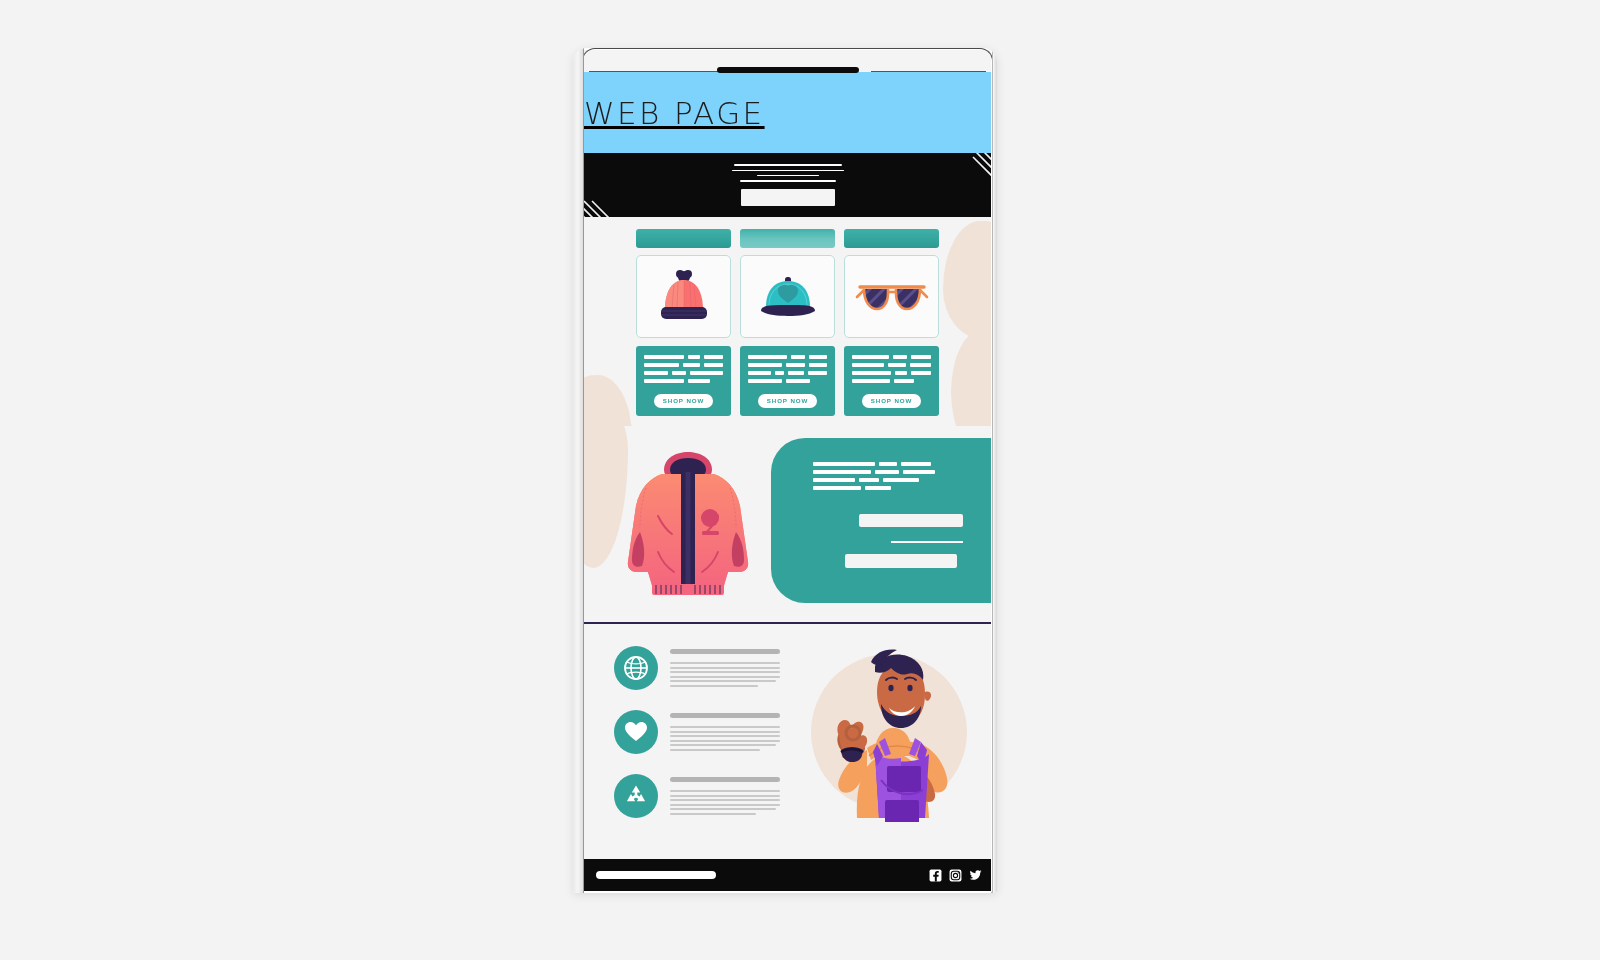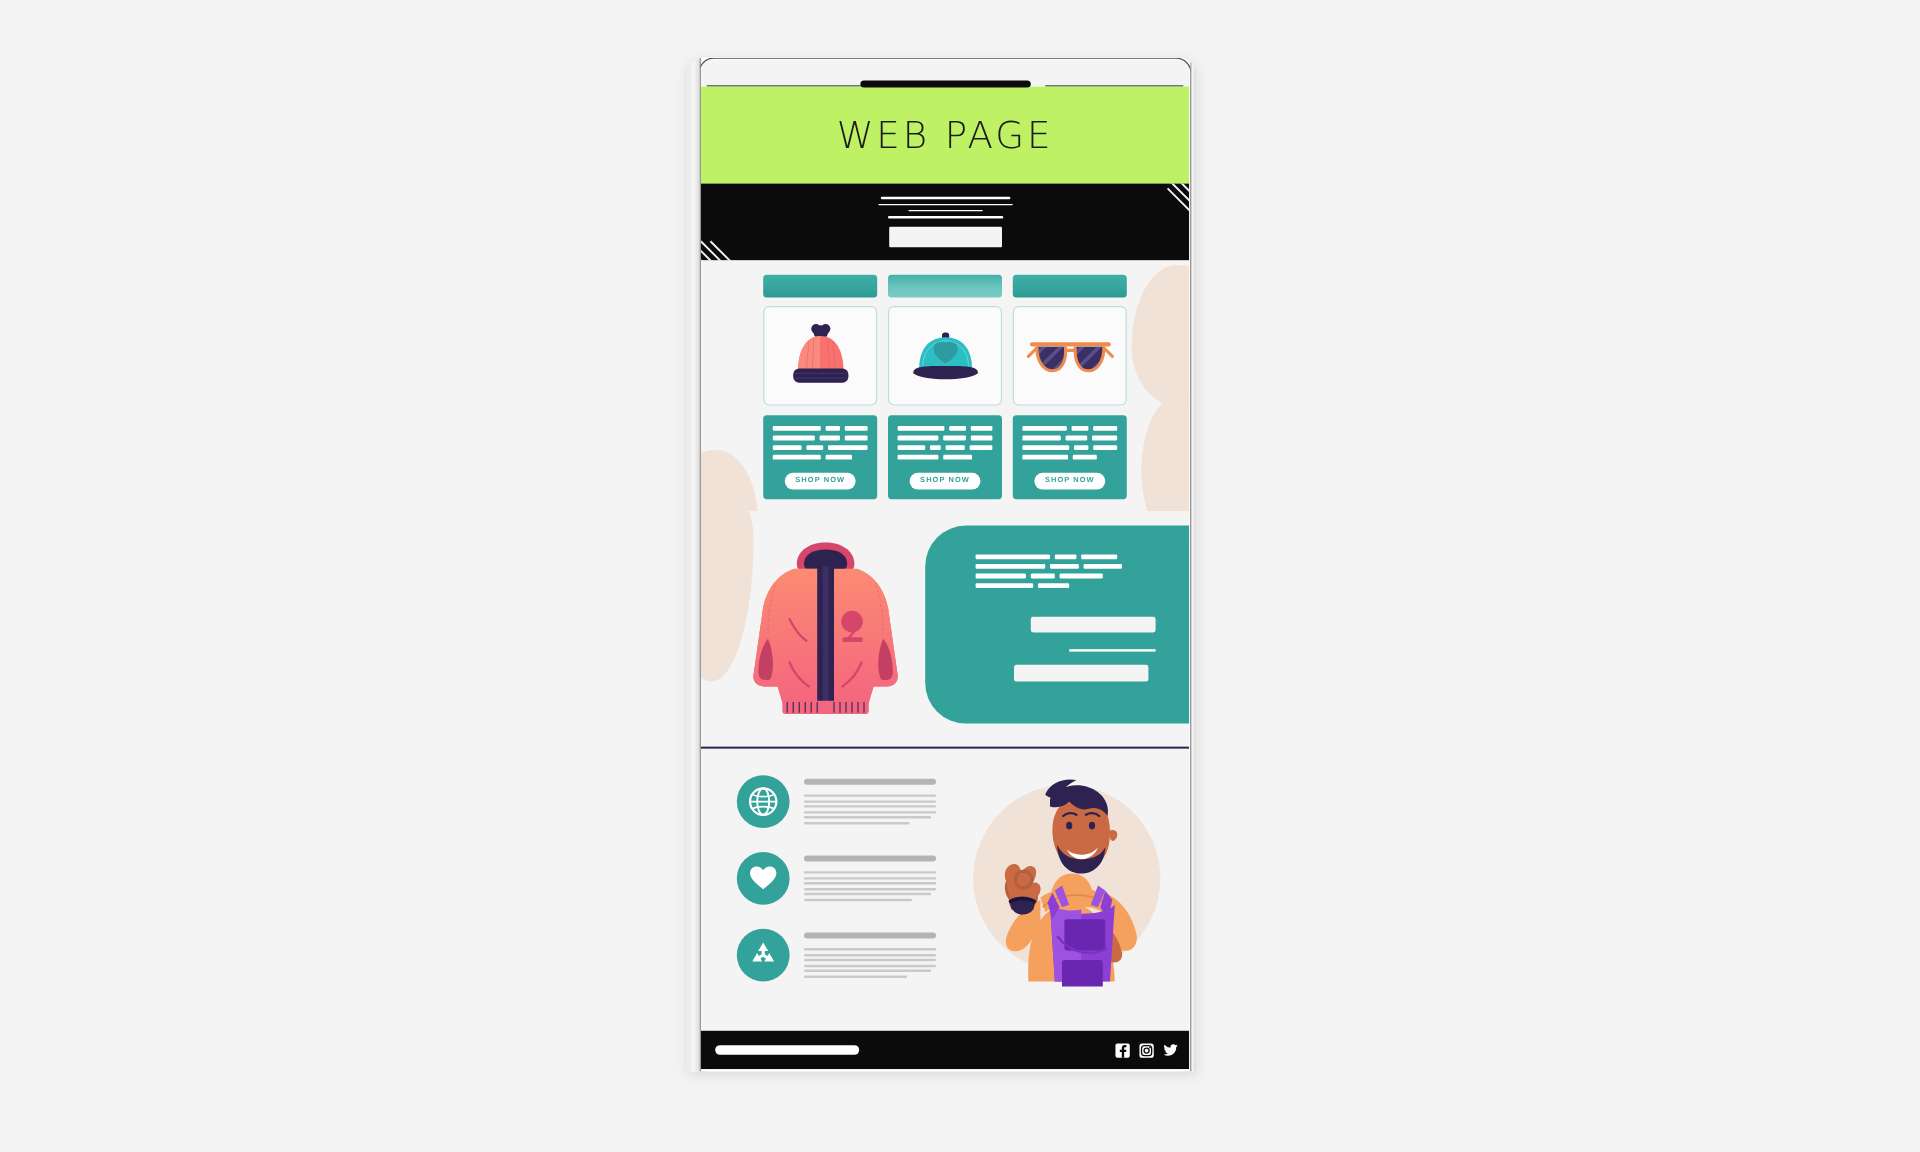--- a/index.html
+++ b/index.html
@@ -91,24 +91,24 @@
     width: 142px;
     height: 6px;
     background: #0b0b0b;
     border-radius: 4px;
     z-index: 3;
   }
 
   
   .site-header {
     height: 81px;
-    background: #bef264;
+    background: #7dd3fc;
     display: flex;
     align-items: center;
-    justify-content: center;
+    text-decoration: underline;
   }
   .site-title {
     font-size: 31px;
     letter-spacing: 2.4px;
     font-weight: 300;
     color: #1c1c1c;
     font-family: "DejaVu Sans", sans-serif;
   }
 
   

